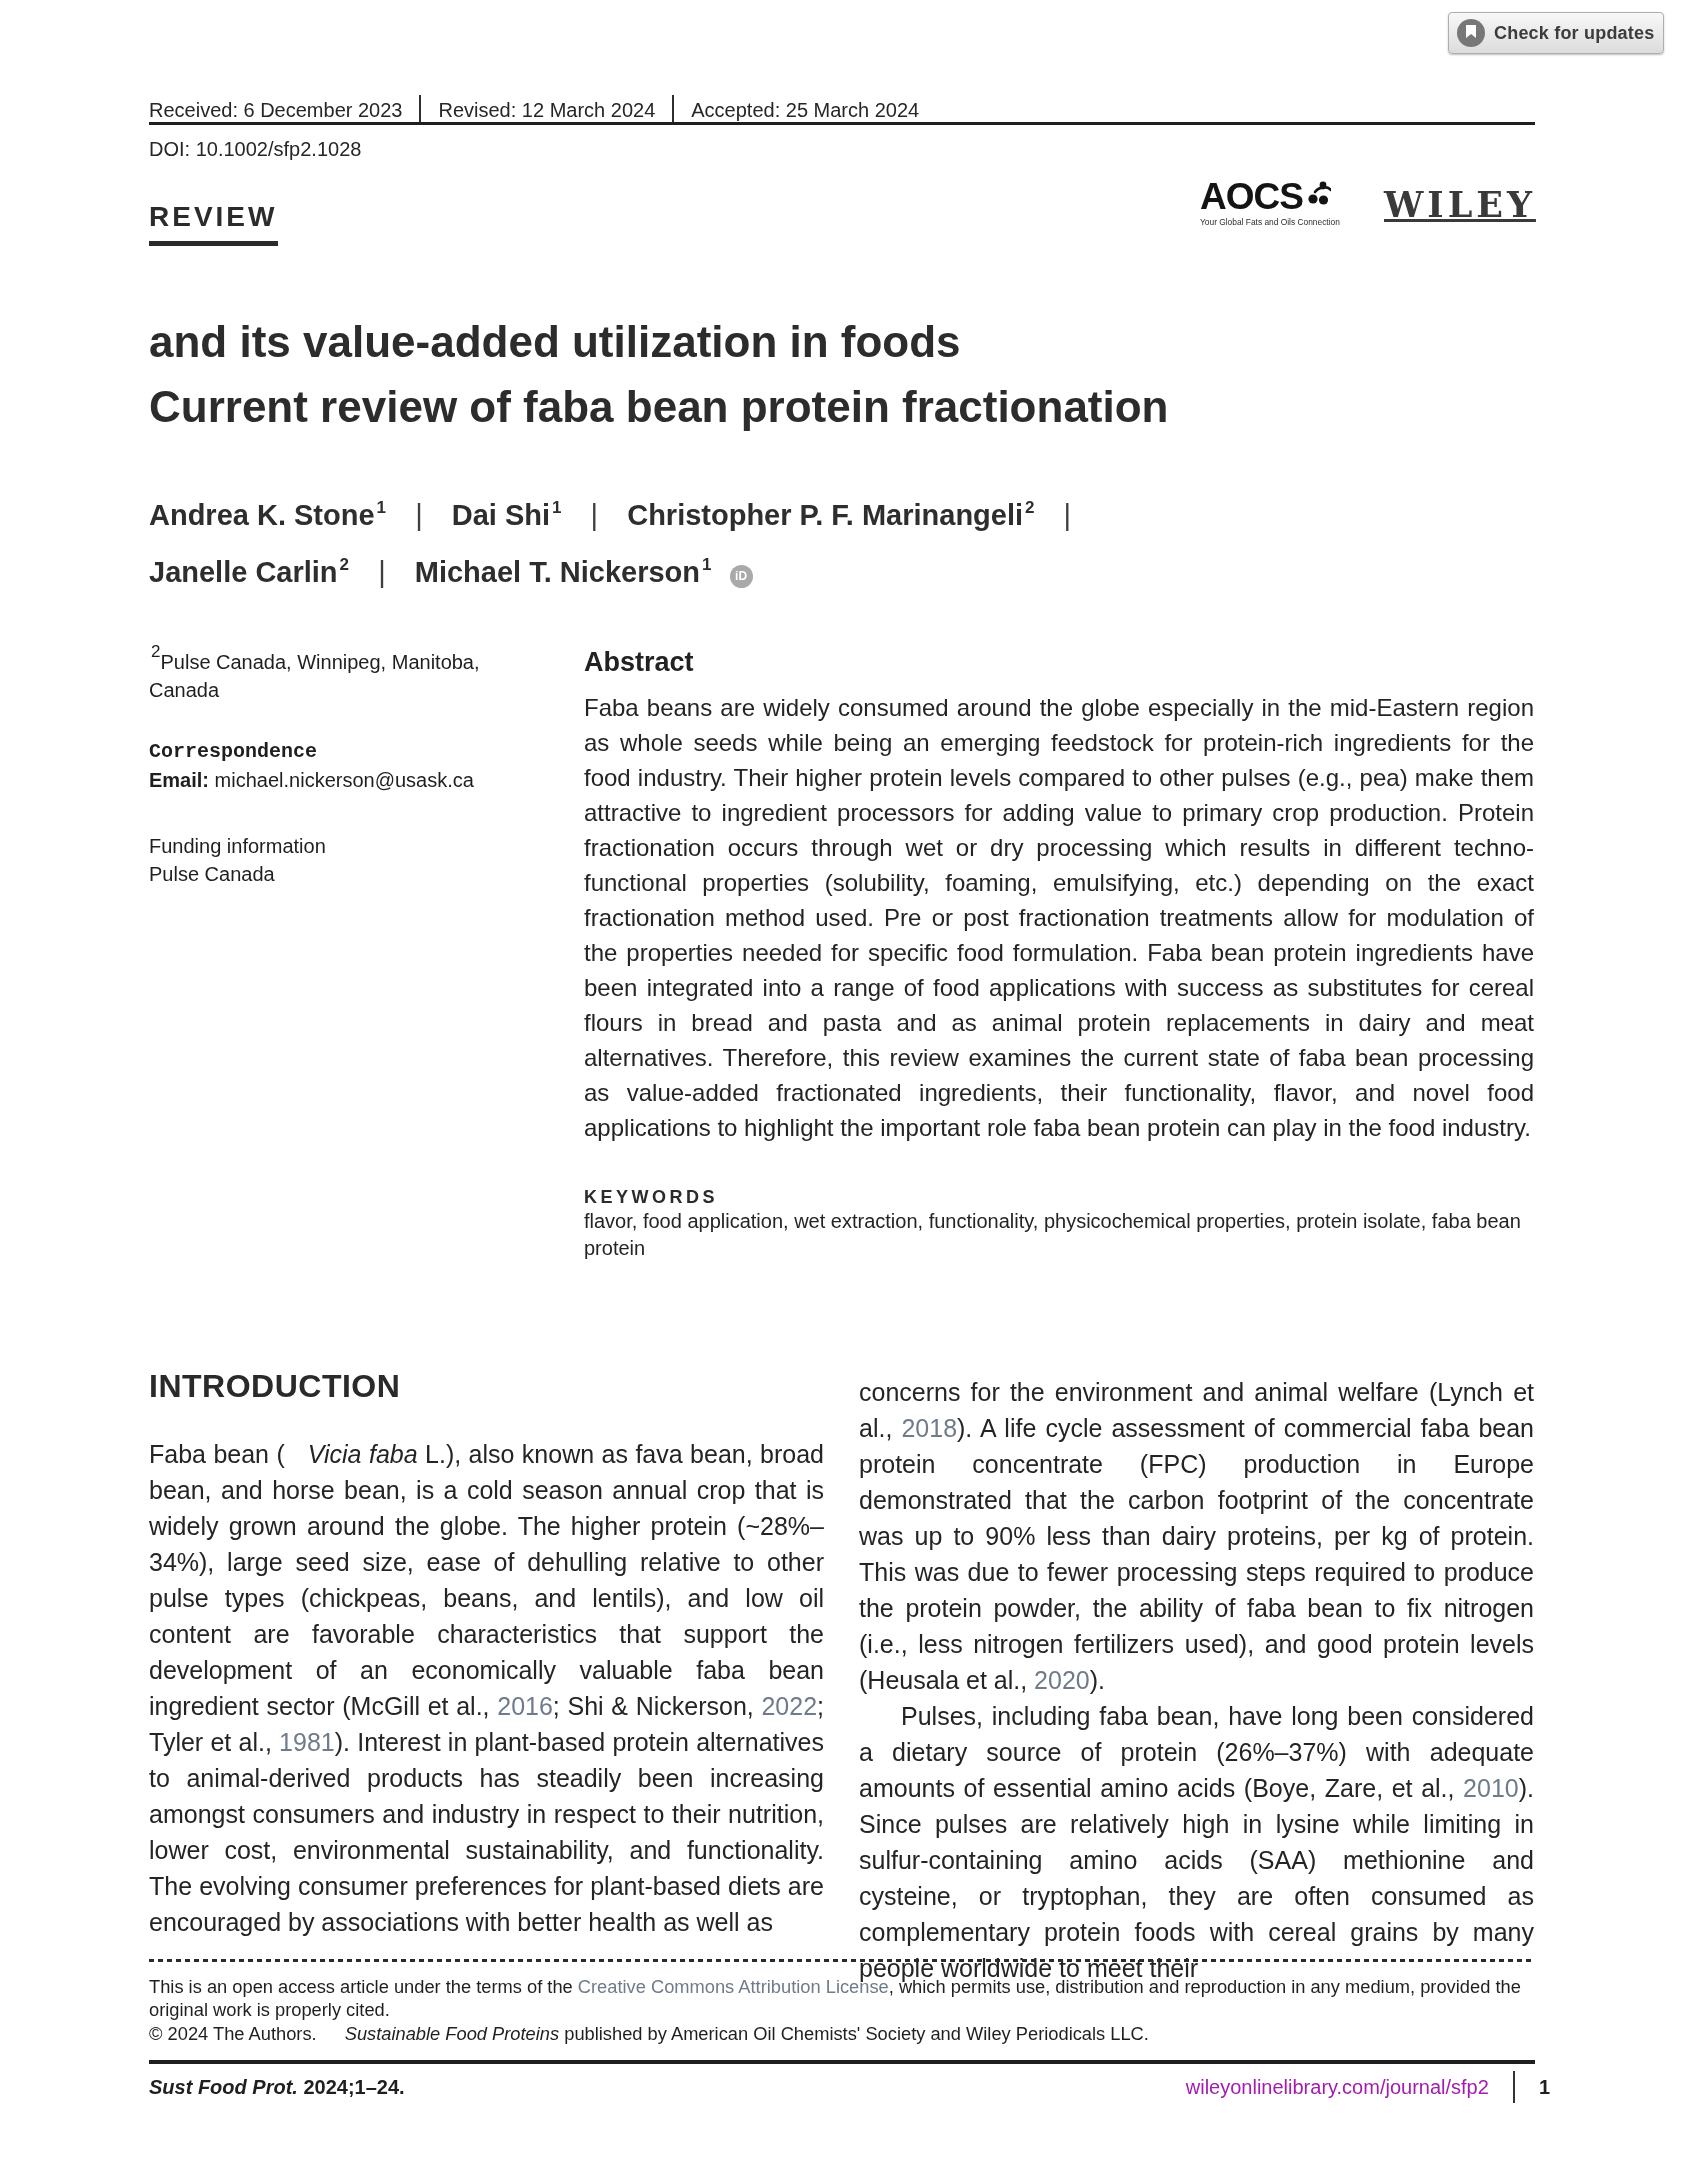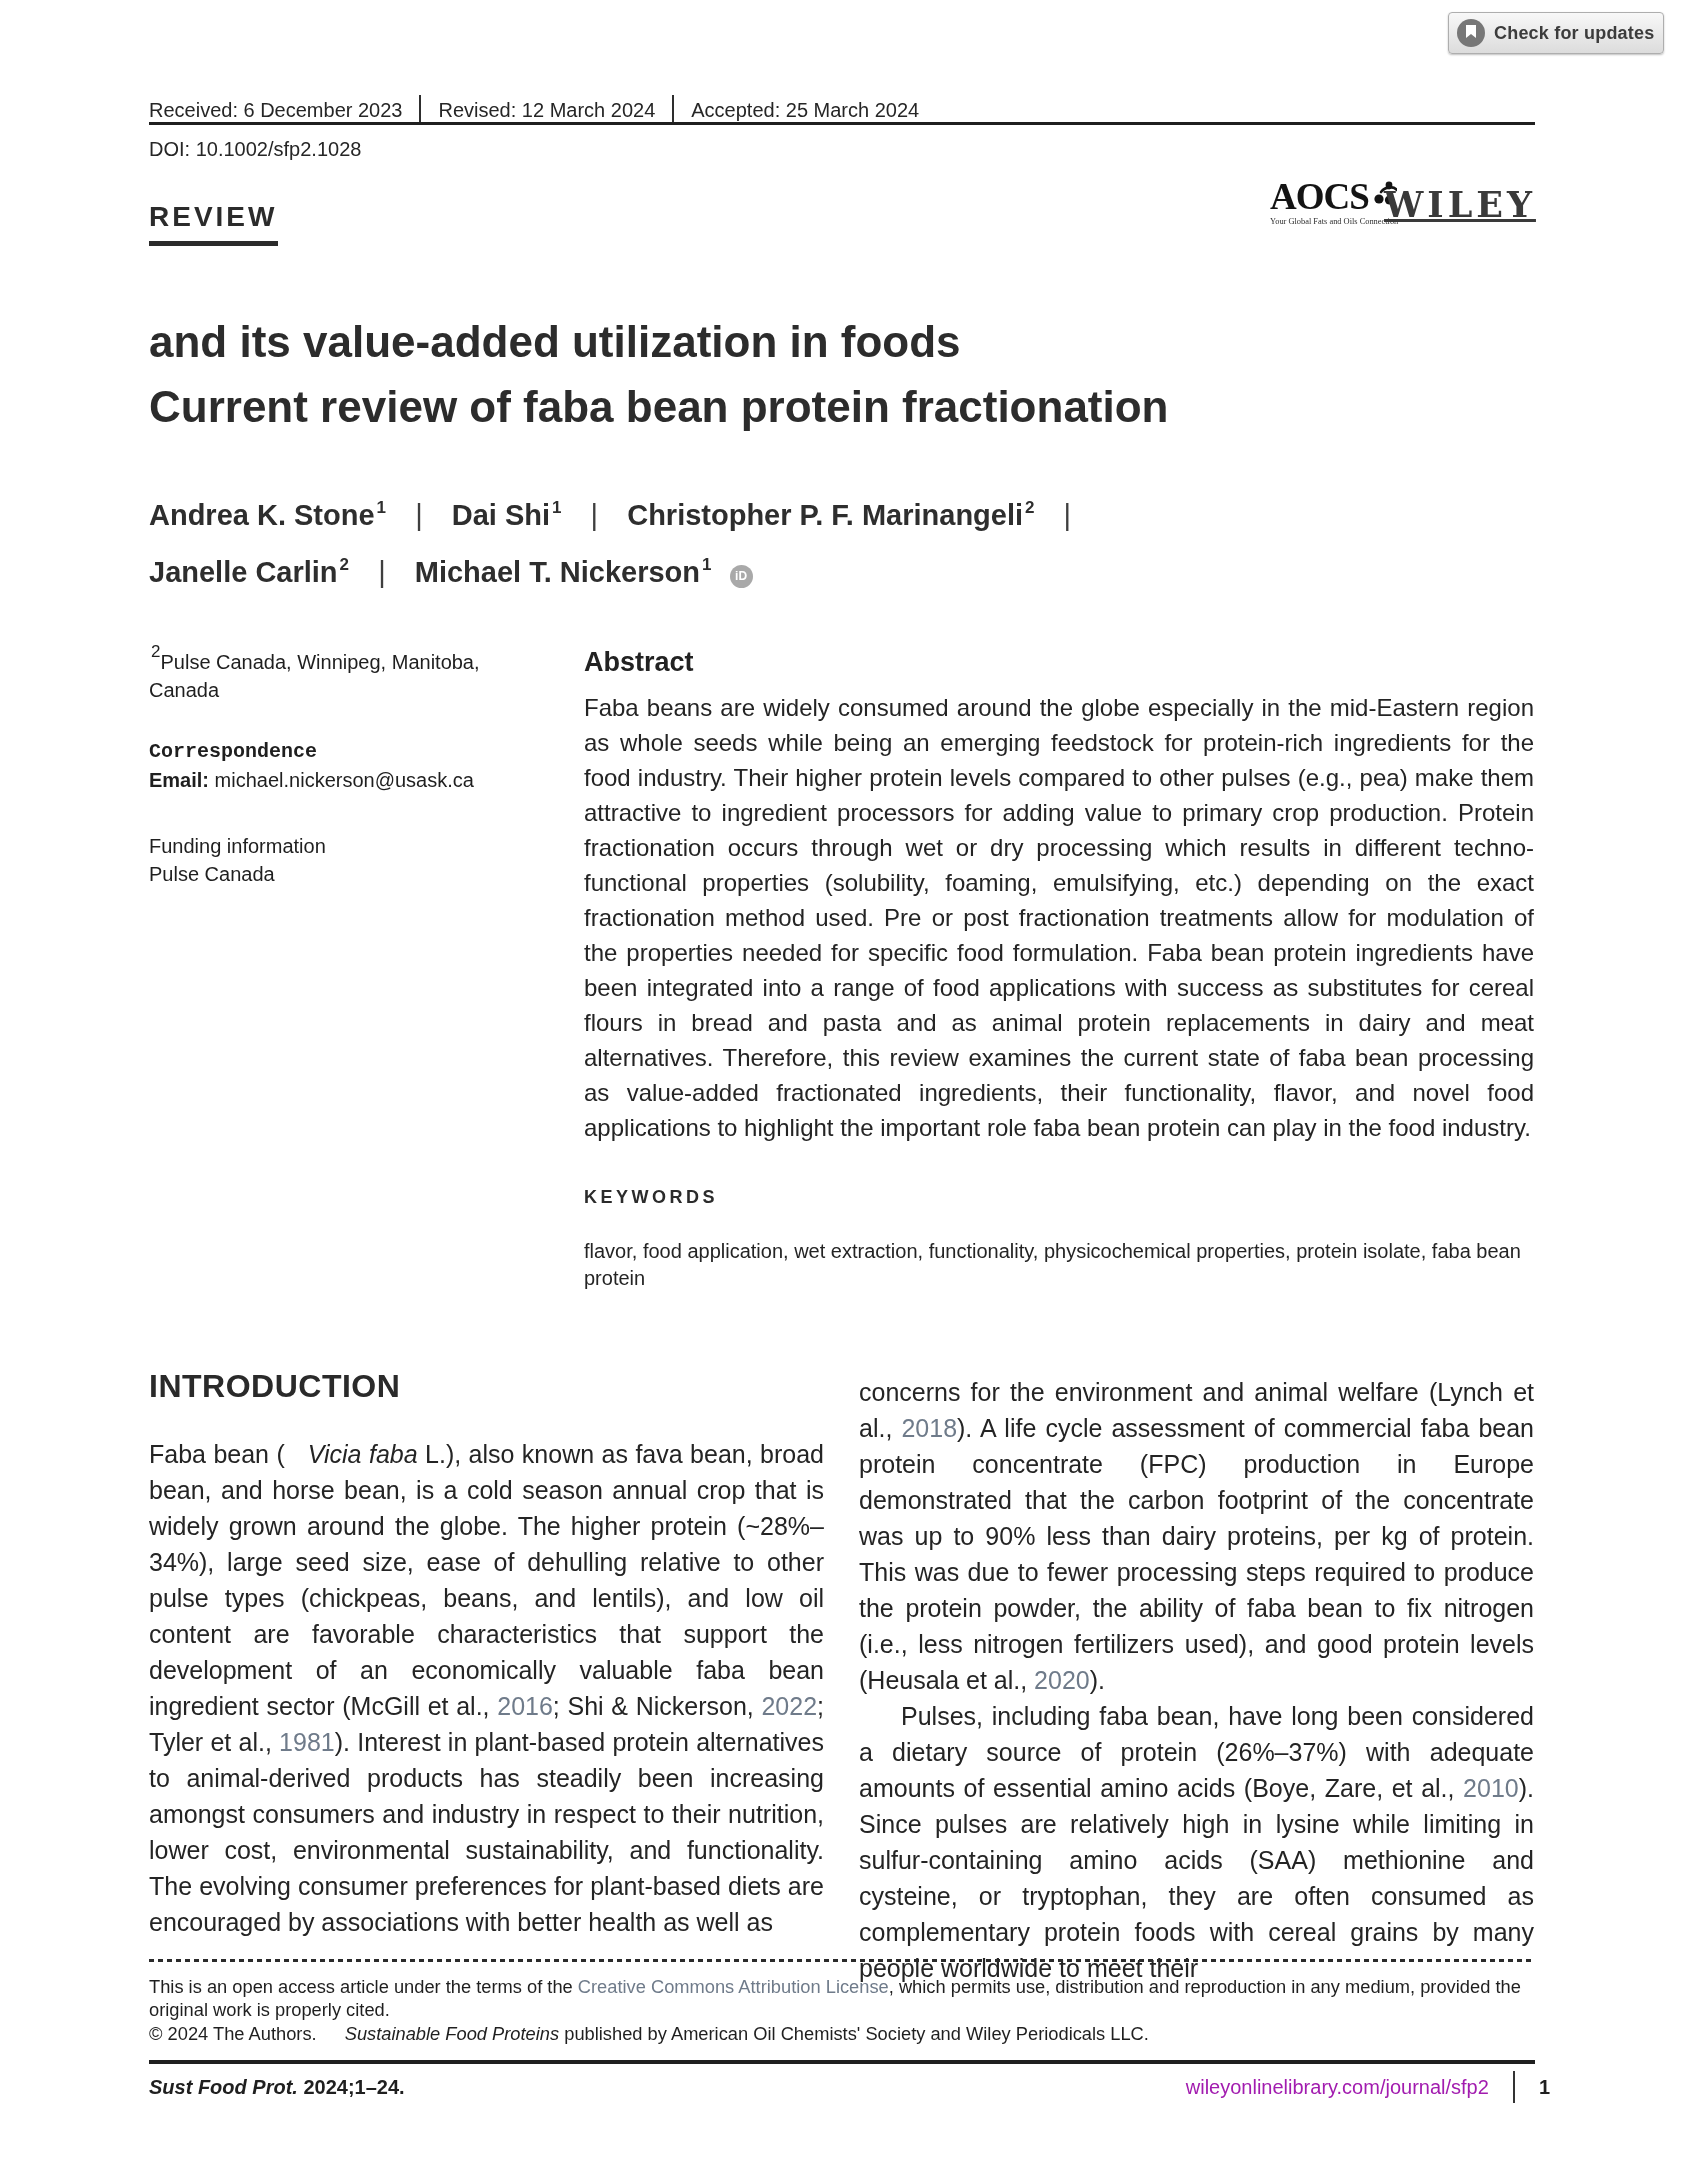--- a/index.html
+++ b/index.html
@@ -16,21 +16,21 @@
   
   .dates{position:absolute;left:149px;top:95px;display:flex;align-items:center;font-size:20px;color:#262626;}
   .date-sep{width:2px;height:30px;background:#2e2e2e;margin:0 17px;}
   .rule-top{position:absolute;left:149px;top:122px;width:1386px;height:3px;background:#1f1f1f;}
   .doi{position:absolute;left:149px;top:138px;font-size:20px;color:#262626;}
 
   .review{position:absolute;left:149px;top:201px;font-size:28px;font-weight:700;letter-spacing:3px;color:#2b2b2b;}
   .review-underline{position:absolute;left:149px;top:241px;width:129px;height:5px;background:#2b2b2b;}
 
   
-  .aocs{position:absolute;left:1270px;top:180px;width:134px;font-family:Liberation Serif, serif;}
+  .aocs{position:absolute;left:1200px;top:180px;width:134px;}
   .aocs-row{display:flex;align-items:flex-start;}
   .aocs-word{font-size:37px;font-weight:800;letter-spacing:-1px;color:#141414;line-height:34px;}
   .aocs-glyph{width:26px;height:26px;margin-left:2px;}
   .aocs-tagline{font-size:8.4px;color:#2e2e2e;margin-top:3px;white-space:nowrap;}
   .wiley{position:absolute;left:1384px;top:184px;font-family:"DejaVu Serif","Liberation Serif",serif;
          font-size:35px;font-weight:600;letter-spacing:4px;color:#3a3a3a;text-decoration:underline;}
 
   
   .title{position:absolute;left:149px;top:309px;width:1247px;font-size:44px;line-height:65px;
          font-weight:700;color:#2c2c2c;}
@@ -47,21 +47,21 @@
   .affil{margin-bottom:11px;}
   .info-h{font-weight:700;margin-top:36px;margin-bottom:2px;font-family:Liberation Mono, monospace;}
   .fund-h{font-weight:400;margin-top:40px;margin-bottom:2px;}
   .email-label{font-weight:700;}
 
   
   .abs-col{position:absolute;left:584px;top:647px;width:950px;}
   .abs-h{font-size:27px;font-weight:700;color:#222222;}
   .abs-body{margin-top:12px;font-size:24px;line-height:35px;text-align:justify;color:#242424;}
   .kw-h{margin-top:42px;font-size:18px;font-weight:700;letter-spacing:3.5px;color:#2b2b2b;}
-  .kw-body{margin-top:30px;font-size:20px;line-height:27px;color:#242424;}
+  .kw-body{margin-top:0;font-size:20px;line-height:27px;color:#242424;}
 
   
   .intro-h{position:absolute;left:149px;top:1368px;font-size:32px;font-weight:700;letter-spacing:0.5px;color:#2a2a2a;}
   .col{position:absolute;width:675px;font-size:25px;line-height:36px;text-align:justify;color:#242424;}
   .col-left{left:149px;top:1436px;}
   .col-right{left:859px;top:1374px;}
   .indent{text-indent:42px;}
 
   .seg-italic{font-style:italic;margin-left:23px;}
   .seg-link{color:#6f7b8a;}

